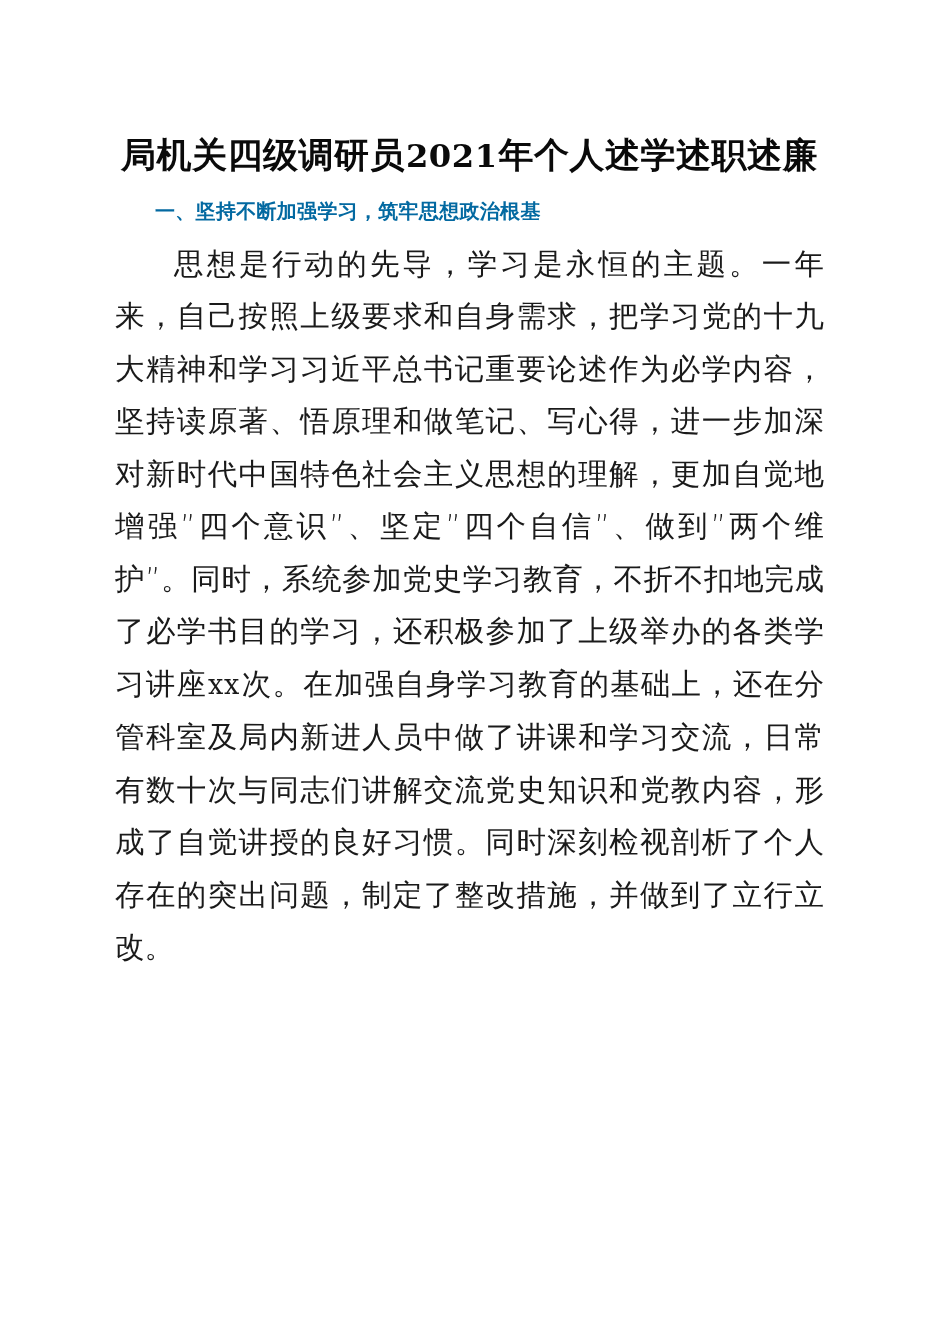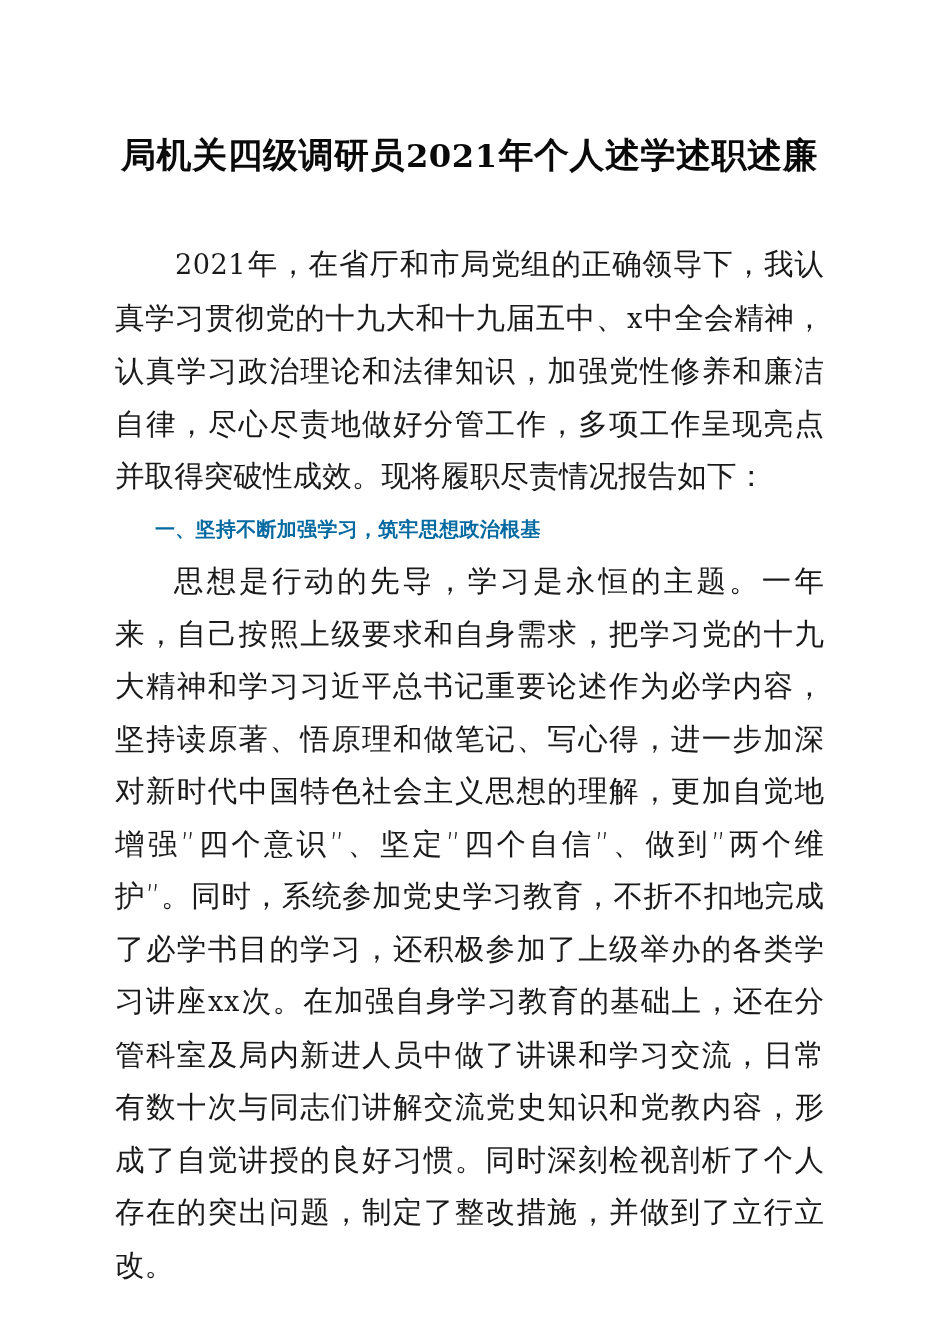--- a/index.html
+++ b/index.html
@@ -93,20 +93,19 @@
 </head>
 <body>
 
 <div class="page">
   <div class="page-body">
 
     <h1 class="doc-title">
       <span>局机关四级调研员<span class="latin">2021</span>年个人述学述职述廉</span><br>
     </h1>
 
-    <p class="para first-para"><span class="latin">2021</span>年，在省厅和市局党组的正确领导下，我认真学习贯彻党的十九大和十九届五中、<span class="latin">x</span>中全会精神，认真学习政治理论和法律知识，加强党性修养和廉洁自律，尽心尽责地做好分管工作，多项工作呈现亮点并取得突破性成效。现将履职尽责情况报告如下：</p>
 
     <h2 class="section-heading">一、坚持不断加强学习，筑牢思想政治根基</h2>
 
     <p class="para after-heading">思想是行动的先导，学习是永恒的主题。一年来，自己按照上级要求和自身需求，把学习党的十九大精神和学习习近平总书记重要论述作为必学内容，坚持读原著、悟原理和做笔记、写心得，进一步加深对新时代中国特色社会主义思想的理解，更加自觉地增强”四个意识”、坚定”四个自信”、做到”两个维护”。同时，系统参加党史学习教育，不折不扣地完成了必学书目的学习，还积极参加了上级举办的各类学习讲座<span class="latin">xx</span>次。在加强自身学习教育的基础上，还在分管科室及局内新进人员中做了讲课和学习交流，日常有数十次与同志们讲解交流党史知识和党教内容，形成了自觉讲授的良好习惯。同时深刻检视剖析了个人存在的突出问题，制定了整改措施，并做到了立行立改。</p>
 
   </div>
 </div>
 
 </body></html>

